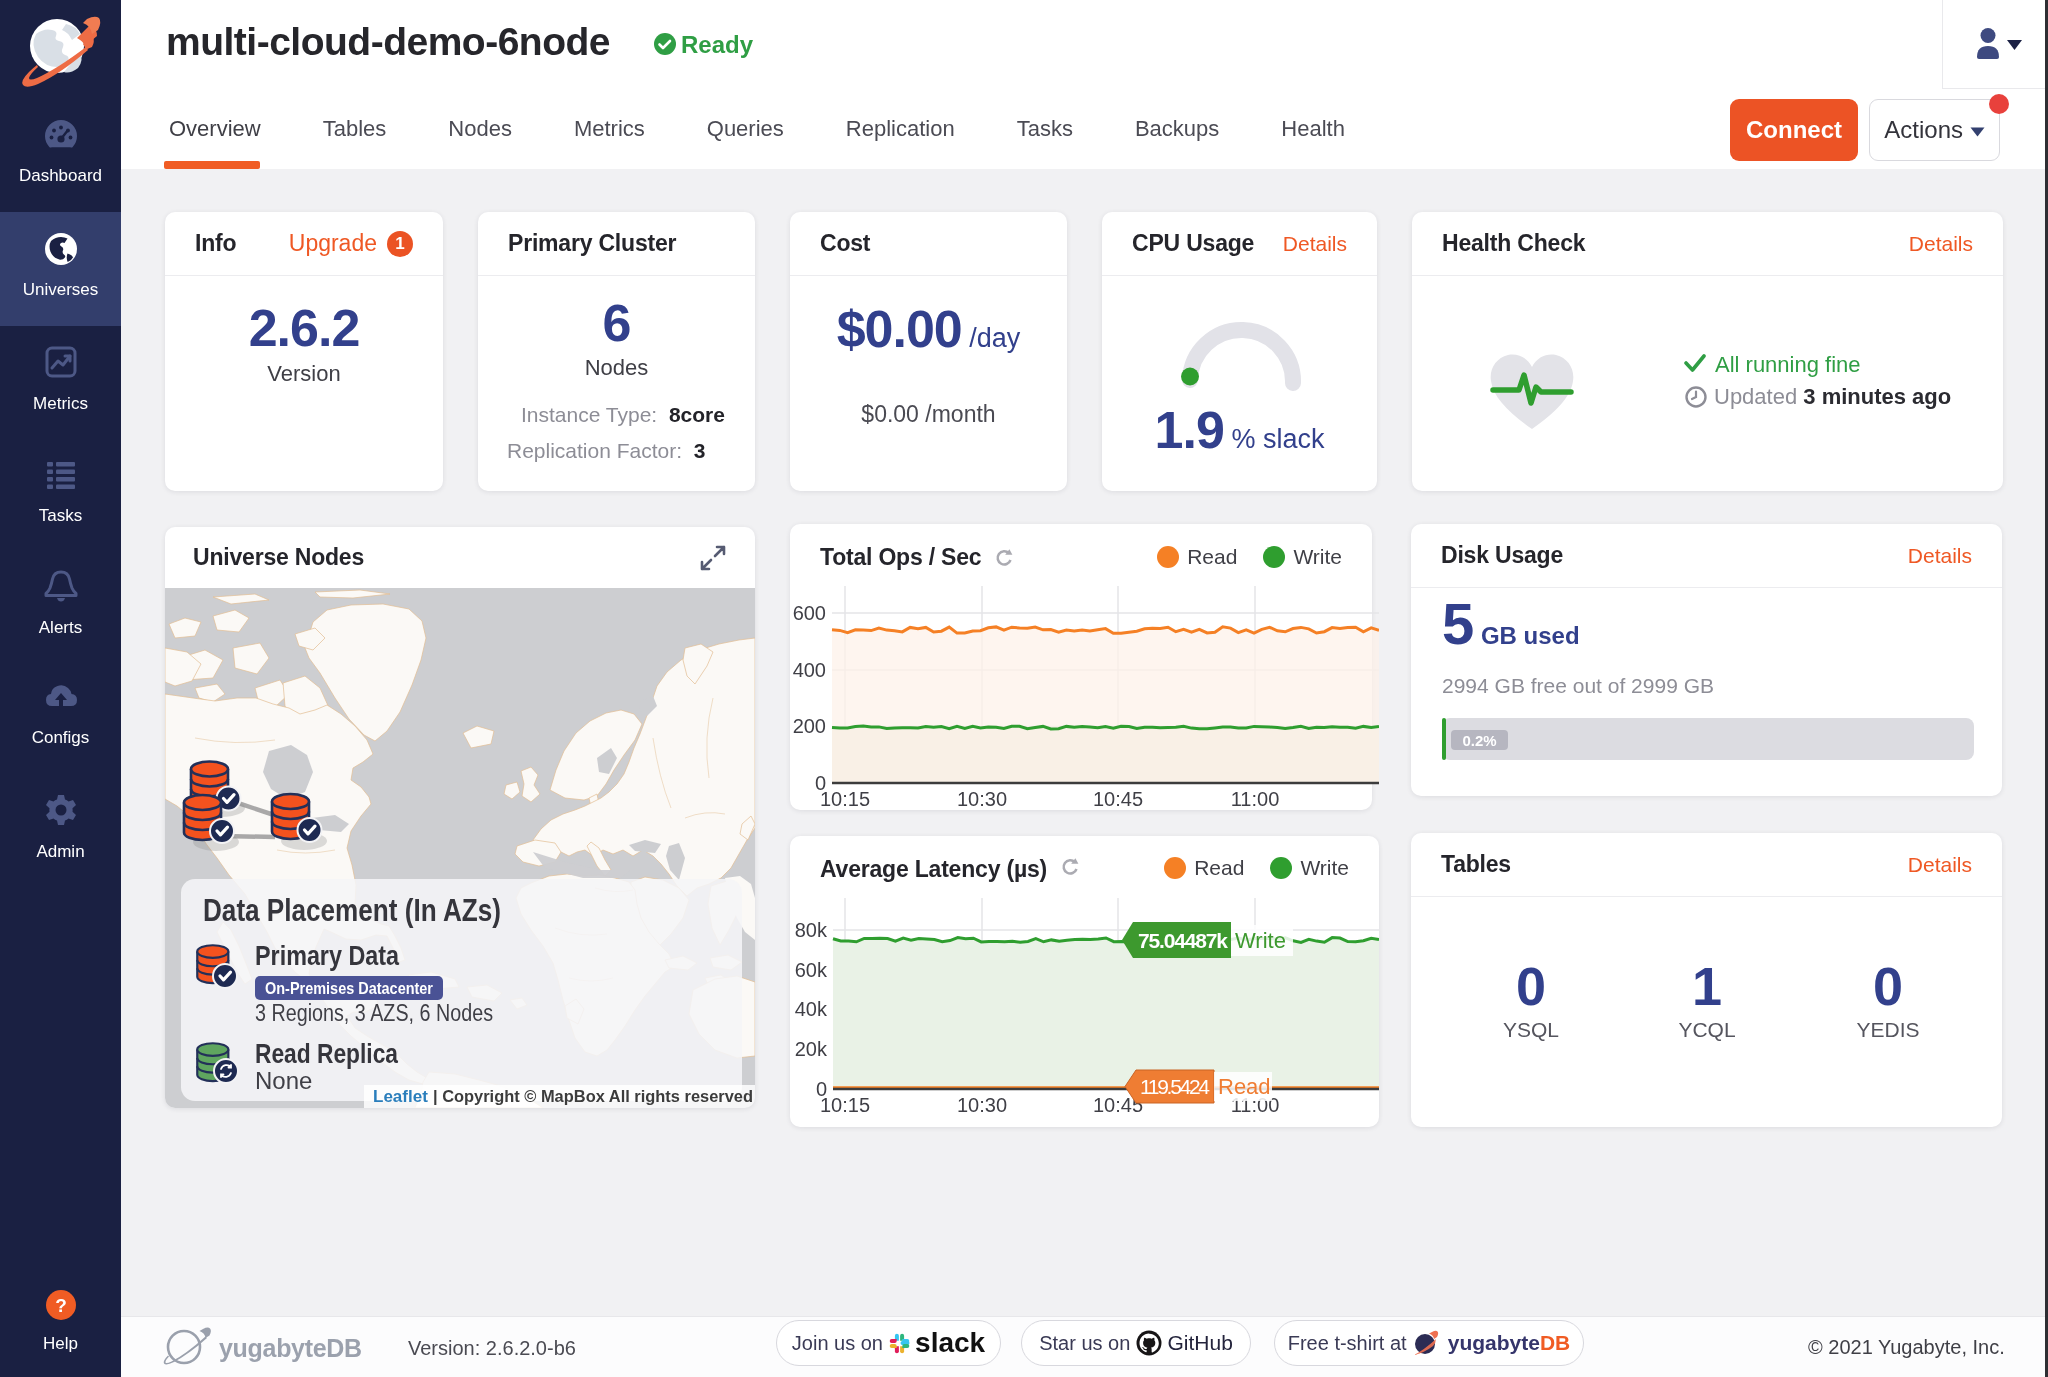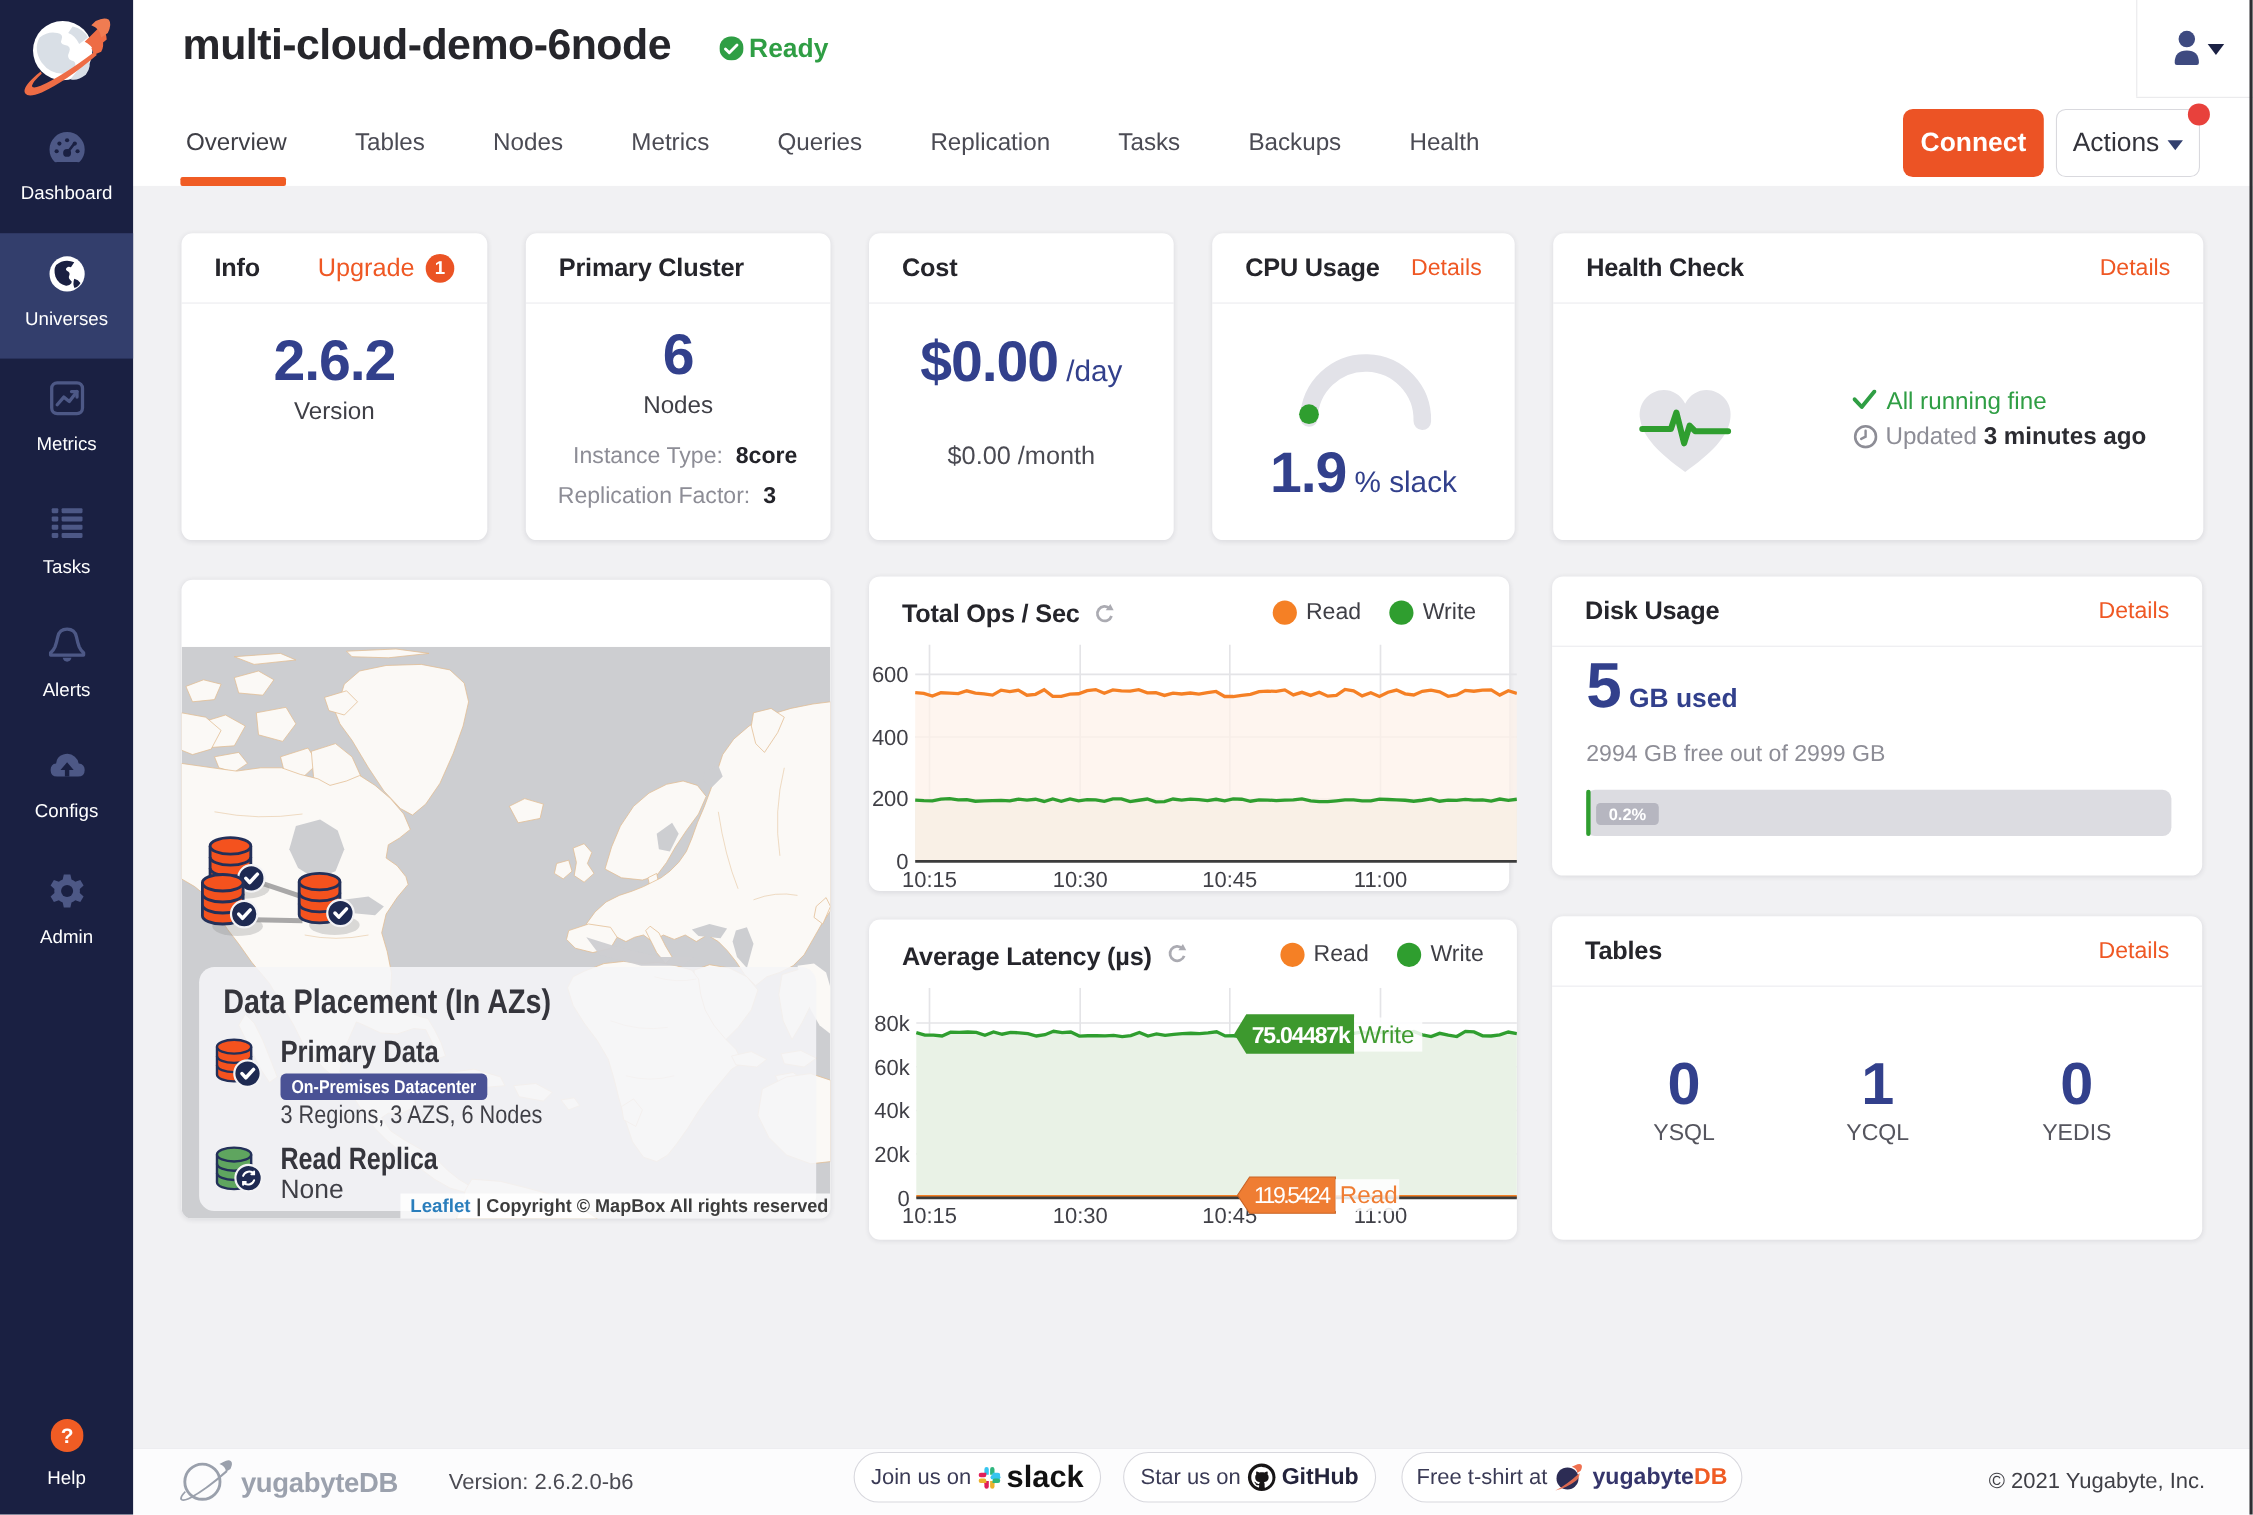--- a/index.html
+++ b/index.html
@@ -195,20 +195,29 @@
     </svg>
   <div class="abs" style="left:303px;top:140px;font-size:22px;color:#2f9e44">All running fine</div>
   <svg class="abs" style="left:273px;top:174px" width="22" height="22" viewBox="0 0 22 22">
       <circle cx="11" cy="11" r="9.5" fill="none" stroke="#8d8d96" stroke-width="2.4"></circle>
       <path d="M11,5.5 L11,11 L7,13" fill="none" stroke="#8d8d96" stroke-width="2.2" stroke-linecap="round"></path>
     </svg>
   <div class="abs" style="left:302px;top:172px;font-size:22px;color:#8d8d96">Updated <span style="color:#2b2b31;font-weight:bold">3 minutes ago</span></div>
 </div>
 
 <div class="card" style="left:165px;top:527px;width:590px;height:581px;overflow:hidden">
+  <div style="height:61px;display:flex;align-items:center;justify-content:space-between;padding:0 28px">
+    <span class="card-t">Universe Nodes</span>
+    <svg width="28" height="28" viewBox="0 0 28 28">
+        <g stroke="#565b72" stroke-width="2.6" fill="none" stroke-linecap="round">
+          <path d="M16,12 L25,3 M25,3 L18,3 M25,3 L25,10"></path>
+          <path d="M12,16 L3,25 M3,25 L10,25 M3,25 L3,18"></path>
+        </g>
+      </svg>
+  </div>
   <svg width="590" height="520" viewBox="0 0 590 520" style="position:absolute;left:0;top:61px">
     <rect x="0" y="0" width="590" height="520" fill="#cdced1"></rect>
     <g fill="#fbf9f6" stroke="#e2bd92" stroke-width="0.7">
 
       <path d="M140,60 L148,34 L162,22 L186,17 L218,16 L244,21 L257,33 L261,50 L256,72 L247,97 L235,124 L222,143 L210,153 L199,147 L184,131 L170,110 L155,85 L144,70 Z"></path>
 
       <path d="M4,36 L20,30 L36,34 L30,48 L10,50 Z"></path>
       <path d="M48,28 L70,22 L84,30 L74,44 L52,42 Z"></path>
       <path d="M14,70 L40,62 L58,72 L48,90 L20,92 Z"></path>
       <path d="M68,60 L95,55 L104,70 L92,86 L70,80 Z"></path>
@@ -487,21 +496,21 @@
       <path d="M13.1,20.3 a2,2 0 0 1 -2,-2 v-5 h2 a2,2 0 0 1 2,2 v3 a2,2 0 0 1 -2,2z" fill="#ecb22e"></path>
       <path d="M0.7,7.9 a2,2 0 0 1 2,-2 h5 v2 a2,2 0 0 1 -2,2 h-3 a2,2 0 0 1 -2,-2z" fill="#e01e5a" transform="translate(0 0)"></path>
       <path d="M20.3,7.9 a2,2 0 0 0 -2,-2 h-5 v2 a2,2 0 0 0 2,2 h3 a2,2 0 0 0 2,-2z" fill="#36c5f0"></path>
       <path d="M0.7,13.1 a2,2 0 0 0 2,2 h5 v-2 a2,2 0 0 0 -2,-2 h-3 a2,2 0 0 0 -2,2z" fill="#ecb22e"></path>
       <path d="M20.3,13.1 a2,2 0 0 1 -2,2 h-5 v-2 a2,2 0 0 1 2,-2 h3 a2,2 0 0 1 2,2z" fill="#2eb67d"></path>
     </svg>&nbsp;<span style="font-weight:bold;font-size:28px;color:#111">slack</span></div>
 
 <div class="pill" style="left:1021px;top:1320px;width:230px">Star us on&nbsp;<svg width="26" height="26" viewBox="0 0 26 26">
       <circle cx="13" cy="13" r="12.5" fill="#171516"></circle>
       <path d="M13,3.5 c-5.3,0 -9.5,4.3 -9.5,9.6 c0,4.2 2.7,7.8 6.5,9.1 c0.5,0.1 0.65,-0.2 0.65,-0.45 v-1.6 c-2.6,0.55 -3.2,-1.15 -3.2,-1.15 c-0.45,-1.1 -1.05,-1.4 -1.05,-1.4 c-0.9,-0.6 0.05,-0.6 0.05,-0.6 c1,0.05 1.5,1 1.5,1 c0.9,1.5 2.3,1.05 2.85,0.8 c0.1,-0.65 0.35,-1.05 0.6,-1.3 c-2.1,-0.25 -4.3,-1.05 -4.3,-4.75 c0,-1.05 0.35,-1.9 1,-2.55 c-0.1,-0.25 -0.45,-1.2 0.1,-2.55 c0,0 0.8,-0.25 2.6,1 c0.75,-0.2 1.6,-0.3 2.4,-0.3 c0.8,0 1.65,0.1 2.4,0.3 c1.8,-1.25 2.6,-1 2.6,-1 c0.55,1.35 0.2,2.3 0.1,2.55 c0.6,0.65 1,1.5 1,2.55 c0,3.7 -2.2,4.5 -4.3,4.75 c0.35,0.3 0.65,0.9 0.65,1.8 v2.65 c0,0.25 0.15,0.55 0.65,0.45 c3.8,-1.3 6.5,-4.9 6.5,-9.1 c0,-5.3 -4.2,-9.6 -9.5,-9.6z" fill="#fff"></path>
-    </svg>&nbsp;<span style="font-weight:bold;font-size:21px;color:#24243c">GitHub</span></div>
+    </svg>&nbsp;<span style="font-weight:normal;font-size:21px;color:#24243c">GitHub</span></div>
 
 <div class="pill" style="left:1274px;top:1320px;width:310px">Free t-shirt at&nbsp;<svg width="30" height="26" viewBox="0 0 30 26">
       <circle cx="13" cy="14" r="10" fill="#2c2c54"></circle>
       <path d="M20,2 q4,-2 5.5,-0.5 q1.5,1.5 -0.5,5.5 l-3,2 q-0.5,-4 -5,-5.5z" fill="#ef7050"></path>
       <path d="M24,9 q-12,11 -22,16 q10,-2 19,-9 q3,-3 3,-7z" fill="#ef7050" opacity="0.9"></path>
     </svg>&nbsp;<span style="font-weight:bold;font-size:21px;color:#35356b">yugabyte</span><span style="font-weight:bold;font-size:21px;color:#f05c24">DB</span></div>
 
 <div class="abs" style="left:1808px;top:1336px;font-size:20px;color:#3f3f46">© 2021 Yugabyte, Inc.</div>
 
 <div class="abs" style="left:2045px;top:0;width:3px;height:1377px;background:#2e2e33"></div>

